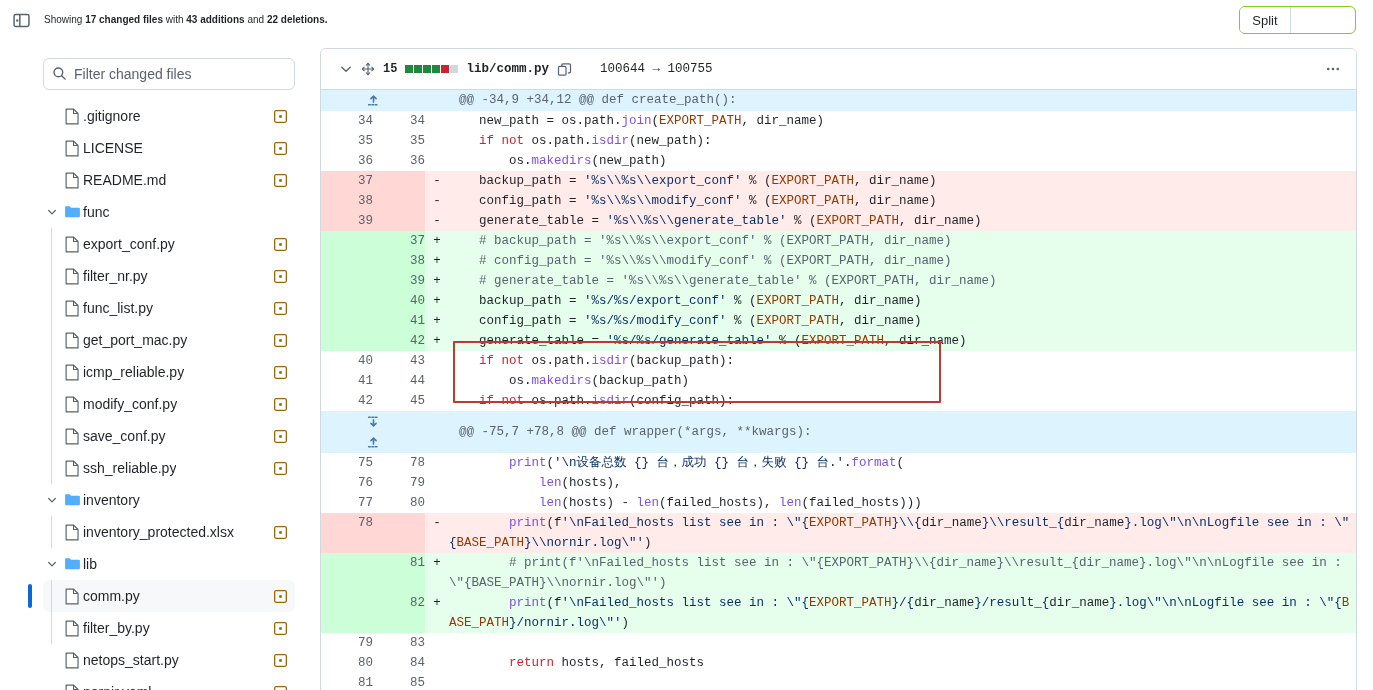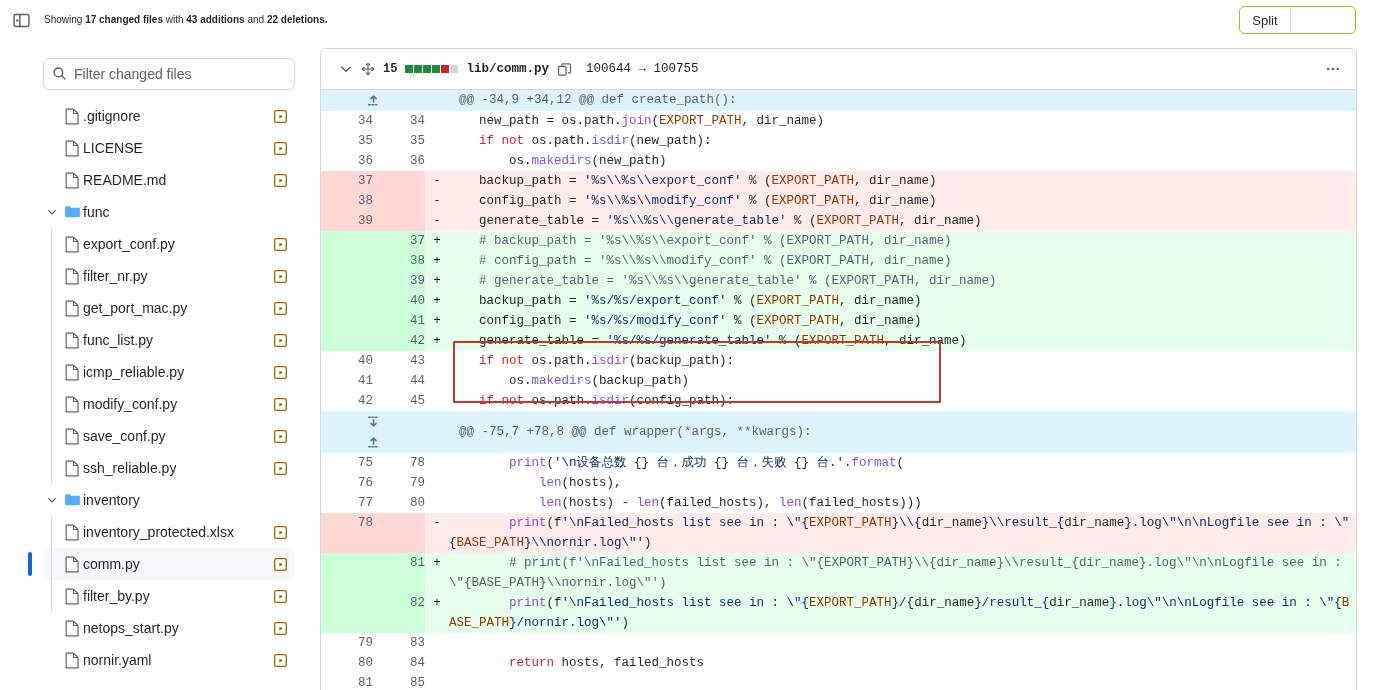--- a/index.html
+++ b/index.html
@@ -103,21 +103,21 @@
   }
   .dh-count { font-size: 12px; font-family: "Liberation Mono", monospace; color: #1f2328; font-weight: 600; }
   .statbar { display: flex; gap: 1px; align-items: center; flex: none; }
   .statbar i { width: 8px; height: 8px; display: block; }
   .dh-path {
     font-family: Liberation Mono, monospace; font-size: 12.5px;
     color: #1f2328; font-weight: 600;
   }
   .dh-mode {
     font-family: "Liberation Mono", monospace; font-size: 12.5px;
-    color: #1f2328; margin-left: 6px;
+    color: #1f2328; margin-left: 20px;
   }
   .dh-kebab { margin-left: auto; width: 26px; height: 26px; border-radius: 5px; }
 
   
   table.diff { border-collapse: collapse; width: 100%; table-layout: fixed; }
   table.diff td {
     font-family: "Liberation Mono", monospace;
     font-size: 12.5px; line-height: 20px; vertical-align: top;
     padding: 0;
   }
@@ -293,40 +293,40 @@
           <div class="tindent" style="width: 18px; height: 32px; position: relative; flex: 0 0 auto;">
             <span class="guide" style="left:8px"></span>
           </div>
           <span class="chev" style="width: 0px;"></span>
           <span class="ticon">
             <svg width="15" height="17" viewBox="0 0 14 16">
               <path d="M1 1h7l4.2 4.2V15H1z" fill="#fff" stroke="#59636e" stroke-width="1.1" stroke-linejoin="round"></path>
               <path d="M8 1v4.2h4.2" fill="none" stroke="#59636e" stroke-width="1.1" stroke-linejoin="round"></path>
             </svg>
           </span>
+          <span class="tlabel">func_list.py</span>
+          <span class="tstatus">
+            <svg width="13" height="13" viewBox="0 0 14 14">
+              <rect x="0.7" y="0.7" width="12.6" height="12.6" rx="1.6" fill="none" stroke="#9a6700" stroke-width="1.4"></rect>
+              <rect x="5.6" y="5.6" width="2.8" height="2.8" fill="#9a6700"></rect>
+            </svg>
+          </span>
+        </div>
+        <div class="trow">
+          <div class="tindent" style="width: 18px; height: 32px; position: relative; flex: 0 0 auto;">
+            <span class="guide" style="left:8px"></span>
+          </div>
+          <span class="chev" style="width: 0px;"></span>
+          <span class="ticon">
+            <svg width="15" height="17" viewBox="0 0 14 16">
+              <path d="M1 1h7l4.2 4.2V15H1z" fill="#fff" stroke="#59636e" stroke-width="1.1" stroke-linejoin="round"></path>
+              <path d="M8 1v4.2h4.2" fill="none" stroke="#59636e" stroke-width="1.1" stroke-linejoin="round"></path>
+            </svg>
+          </span>
           <span class="tlabel">get_port_mac.py</span>
-          <span class="tstatus">
-            <svg width="13" height="13" viewBox="0 0 14 14">
-              <rect x="0.7" y="0.7" width="12.6" height="12.6" rx="1.6" fill="none" stroke="#9a6700" stroke-width="1.4"></rect>
-              <rect x="5.6" y="5.6" width="2.8" height="2.8" fill="#9a6700"></rect>
-            </svg>
-          </span>
-        </div>
-        <div class="trow">
-          <div class="tindent" style="width: 18px; height: 32px; position: relative; flex: 0 0 auto;">
-            <span class="guide" style="left:8px"></span>
-          </div>
-          <span class="chev" style="width: 0px;"></span>
-          <span class="ticon">
-            <svg width="15" height="17" viewBox="0 0 14 16">
-              <path d="M1 1h7l4.2 4.2V15H1z" fill="#fff" stroke="#59636e" stroke-width="1.1" stroke-linejoin="round"></path>
-              <path d="M8 1v4.2h4.2" fill="none" stroke="#59636e" stroke-width="1.1" stroke-linejoin="round"></path>
-            </svg>
-          </span>
-          <span class="tlabel">func_list.py</span>
           <span class="tstatus">
             <svg width="13" height="13" viewBox="0 0 14 14">
               <rect x="0.7" y="0.7" width="12.6" height="12.6" rx="1.6" fill="none" stroke="#9a6700" stroke-width="1.4"></rect>
               <rect x="5.6" y="5.6" width="2.8" height="2.8" fill="#9a6700"></rect>
             </svg>
           </span>
         </div>
         <div class="trow">
           <div class="tindent" style="width: 18px; height: 32px; position: relative; flex: 0 0 auto;">
             <span class="guide" style="left:8px"></span>
@@ -427,20 +427,33 @@
               <path d="M8 1v4.2h4.2" fill="none" stroke="#59636e" stroke-width="1.1" stroke-linejoin="round"></path>
             </svg>
           </span>
           <span class="tlabel">inventory_protected.xlsx</span>
           <span class="tstatus">
             <svg width="13" height="13" viewBox="0 0 14 14">
               <rect x="0.7" y="0.7" width="12.6" height="12.6" rx="1.6" fill="none" stroke="#9a6700" stroke-width="1.4"></rect>
               <rect x="5.6" y="5.6" width="2.8" height="2.8" fill="#9a6700"></rect>
             </svg>
           </span>
+        </div>
+        <div class="trow">
+          <span class="chev">
+            <svg width="12" height="12" viewBox="0 0 16 16">
+              <path d="M3.6 6 8 10.4 12.4 6" fill="none" stroke="#59636e" stroke-width="1.6" stroke-linecap="round" stroke-linejoin="round"></path>
+            </svg>
+          </span>
+          <span class="ticon">
+            <svg width="17" height="14" viewBox="0 0 16 14">
+              <path d="M0.6 2.2a1 1 0 0 1 1-1h3.6l1.4 1.6h7.8a1 1 0 0 1 1 1v7.4a1 1 0 0 1-1 1H1.6a1 1 0 0 1-1-1z" fill="#54aeff"></path>
+            </svg>
+          </span>
+          <span class="tlabel">lib</span>
         </div>
         <div class="trow sel">
           <div class="tindent" style="width: 18px; height: 32px; position: relative; flex: 0 0 auto;">
             <span class="guide" style="left:8px"></span>
           </div>
           <span class="chev" style="width: 0px;"></span>
           <span class="ticon">
             <svg width="15" height="17" viewBox="0 0 14 16">
               <path d="M1 1h7l4.2 4.2V15H1z" fill="#fff" stroke="#59636e" stroke-width="1.1" stroke-linejoin="round"></path>
               <path d="M8 1v4.2h4.2" fill="none" stroke="#59636e" stroke-width="1.1" stroke-linejoin="round"></path>

